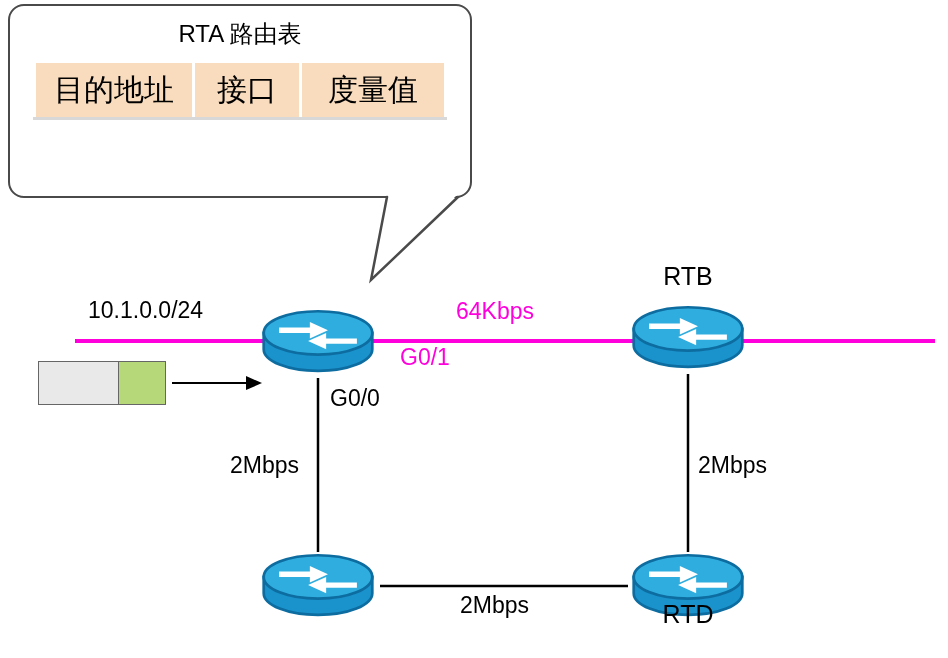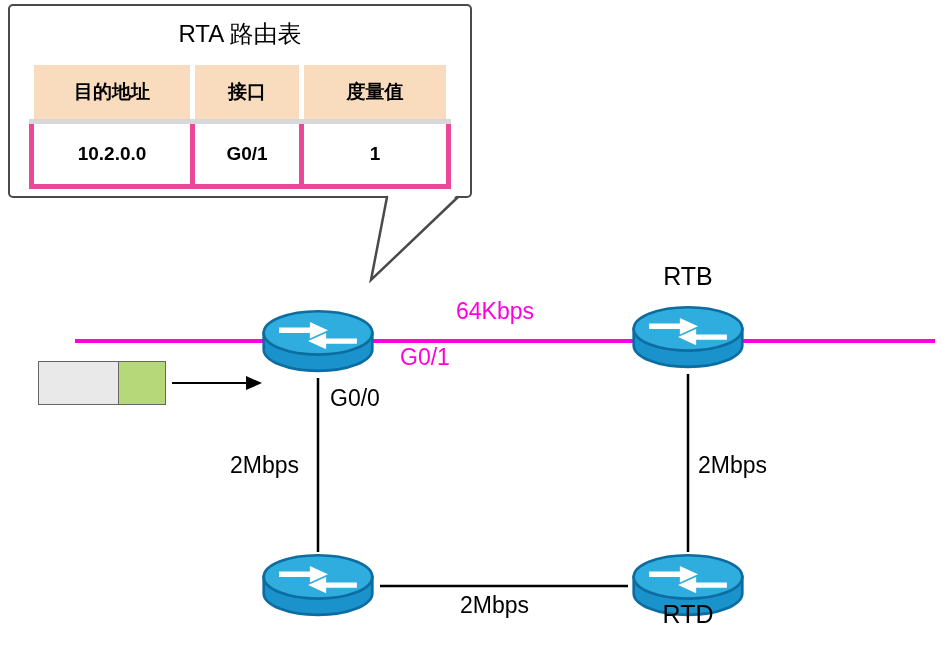--- a/index.html
+++ b/index.html
@@ -26,29 +26,29 @@
   .router svg{width:100%;height:100%;display:block;}
   .router-label{
     position:absolute;width:124px;text-align:center;font-size:25px;color:#000;z-index:2;
   }
 
   .diagram-label{position:absolute;z-index:2;font-size:23px;white-space:nowrap;color:#000;}
   .magenta{color:var(--slow-link);text-align:right;}
 
   .callout{
     position:absolute;left:8px;top:4px;width:464px;height:194px;z-index:4;
-    background:#ffffff;border:2.5px solid var(--callout-border);border-radius:5px;
+    background:#ffffff;border:2.5px solid var(--callout-border);border-radius:16px;
     box-sizing:border-box;
   }
   .callout-title{margin-top:12px;text-align:center;font-size:24px;color:#000;}
   table.routing{
     margin:10px auto 0;border-collapse:collapse;table-layout:fixed;width:402px;
   }
   table.routing th,table.routing td{
-    border:5px solid #ec4899;text-align:center;font-size:19px;font-weight:bold;color:#000;
+    border:3px solid #ec4899;text-align:center;font-size:30px;font-weight:normal;color:#000;
     padding:0;
   }
   table.routing th{height:54px;background:var(--table-header-bg);border-color:#ffffff;border-bottom-color:#d8d8d8;}
   table.routing td{height:60px;background:#fff;}
   .col1{width:156px;}.col2{width:104px;}.col3{width:142px;}
 
   .packet{
     position:absolute;left:38px;top:361px;width:128px;height:44px;z-index:2;
     border:1.5px solid #666;box-sizing:border-box;display:flex;
   }
@@ -86,25 +86,20 @@
 
   <div class="callout">
     <div class="callout-title">RTA 路由表</div>
     <table class="routing">
       <tbody>
           <tr>
         <th class="col1">目的地址</th>
         <th class="col2">接口</th>
         <th class="col3">度量值</th>
       </tr>
-      <tr>
-        <td>10.2.0.0</td>
-        <td>G0/1</td>
-        <td>1</td>
-      </tr>
     </tbody>
       </table>
   </div>
 
   <svg id="tail-layer" class="layer">
     <polygon points="387,194 371,280 458,194" fill="#ffffff"></polygon>
     <path d="M387,197 L371,280 L458,197" fill="none" style="stroke:var(--callout-border);" stroke-width="2.5" stroke-linecap="round"></path>
   </svg>
 
   <div class="router" style="left:256px;top:304px;">
@@ -131,20 +126,21 @@
         <use href="#router-sym"></use>
       </svg>
   </div>
   <div class="router-label" style="left:626px;top:600px;">RTD</div>
 
   <div class="packet">
     <div class="packet-gray"></div>
     <div class="packet-green"></div>
   </div>
 
+  <div class="diagram-label" style="left:88px;top:297px;">10.1.0.0/24</div>
   <div class="diagram-label magenta" style="left:456px;top:298px;">64Kbps</div>
   <div class="diagram-label magenta" style="left:400px;top:344px;">G0/1</div>
   <div class="diagram-label" style="left:330px;top:385px;">G0/0</div>
   <div class="diagram-label" style="left:230px;top:452px;">2Mbps</div>
   <div class="diagram-label" style="left:698px;top:452px;">2Mbps</div>
   <div class="diagram-label" style="left:460px;top:592px;">2Mbps</div>
 
 </div>
 
 </body></html>

